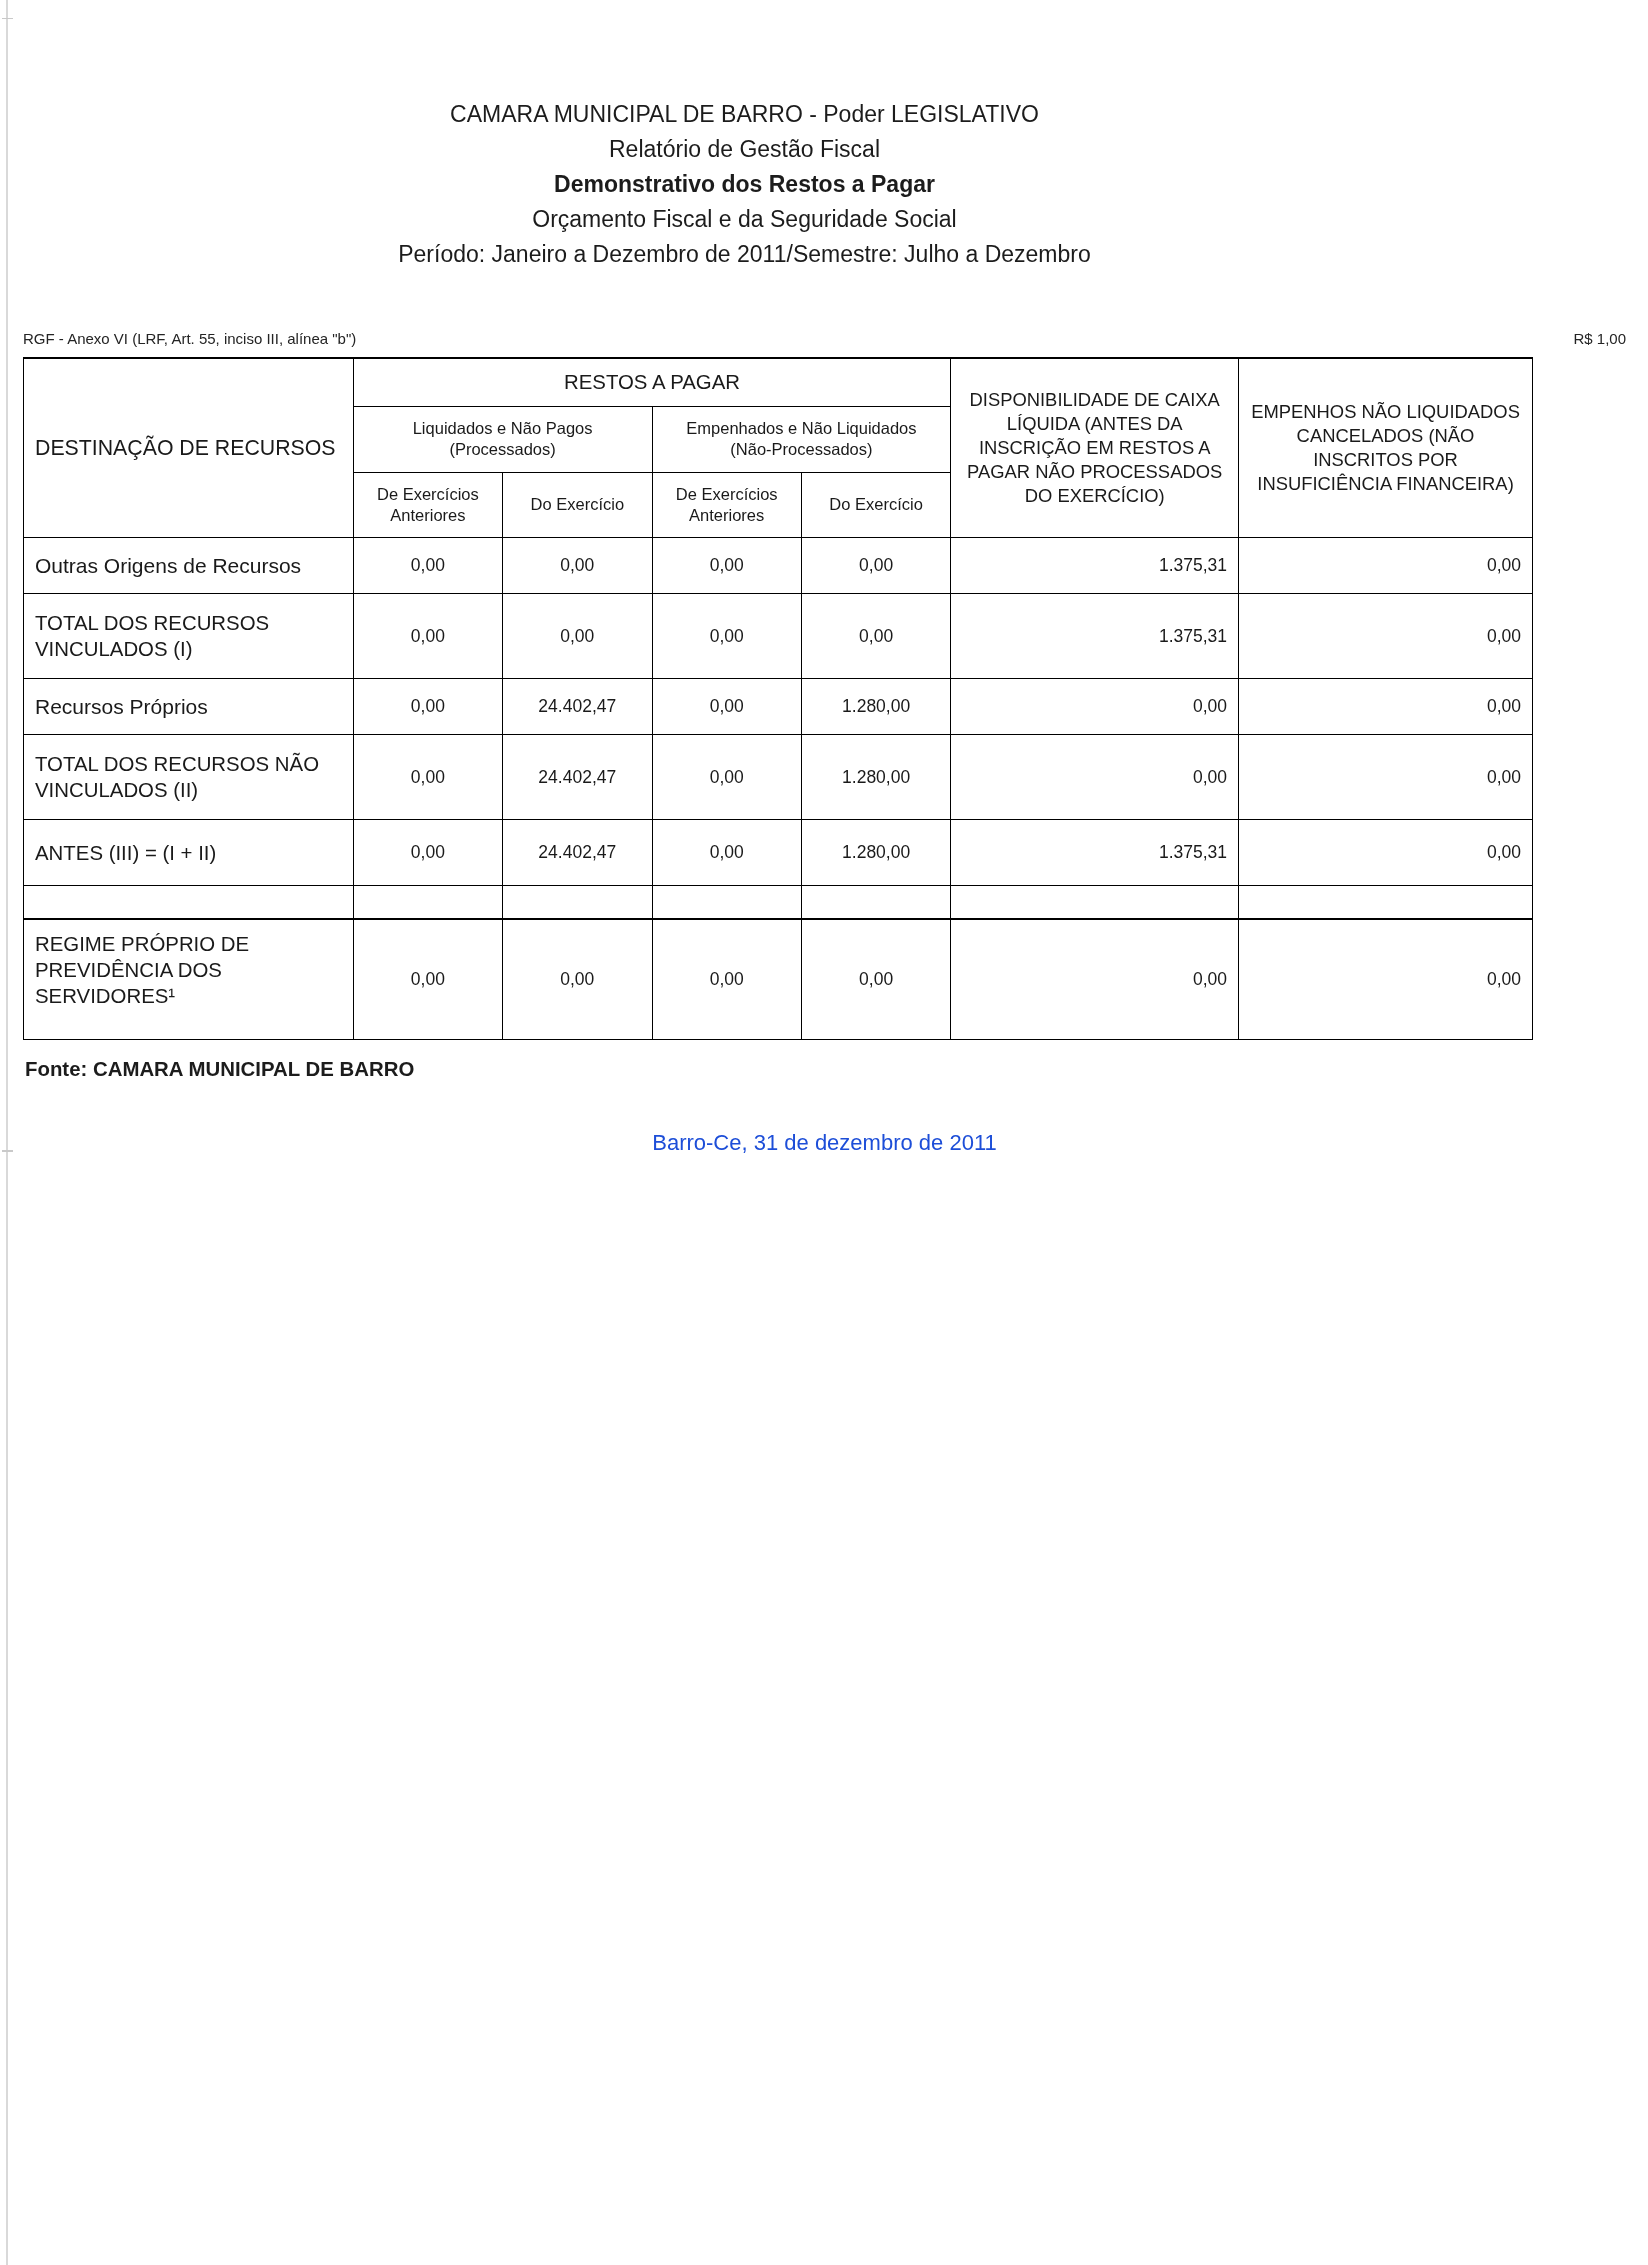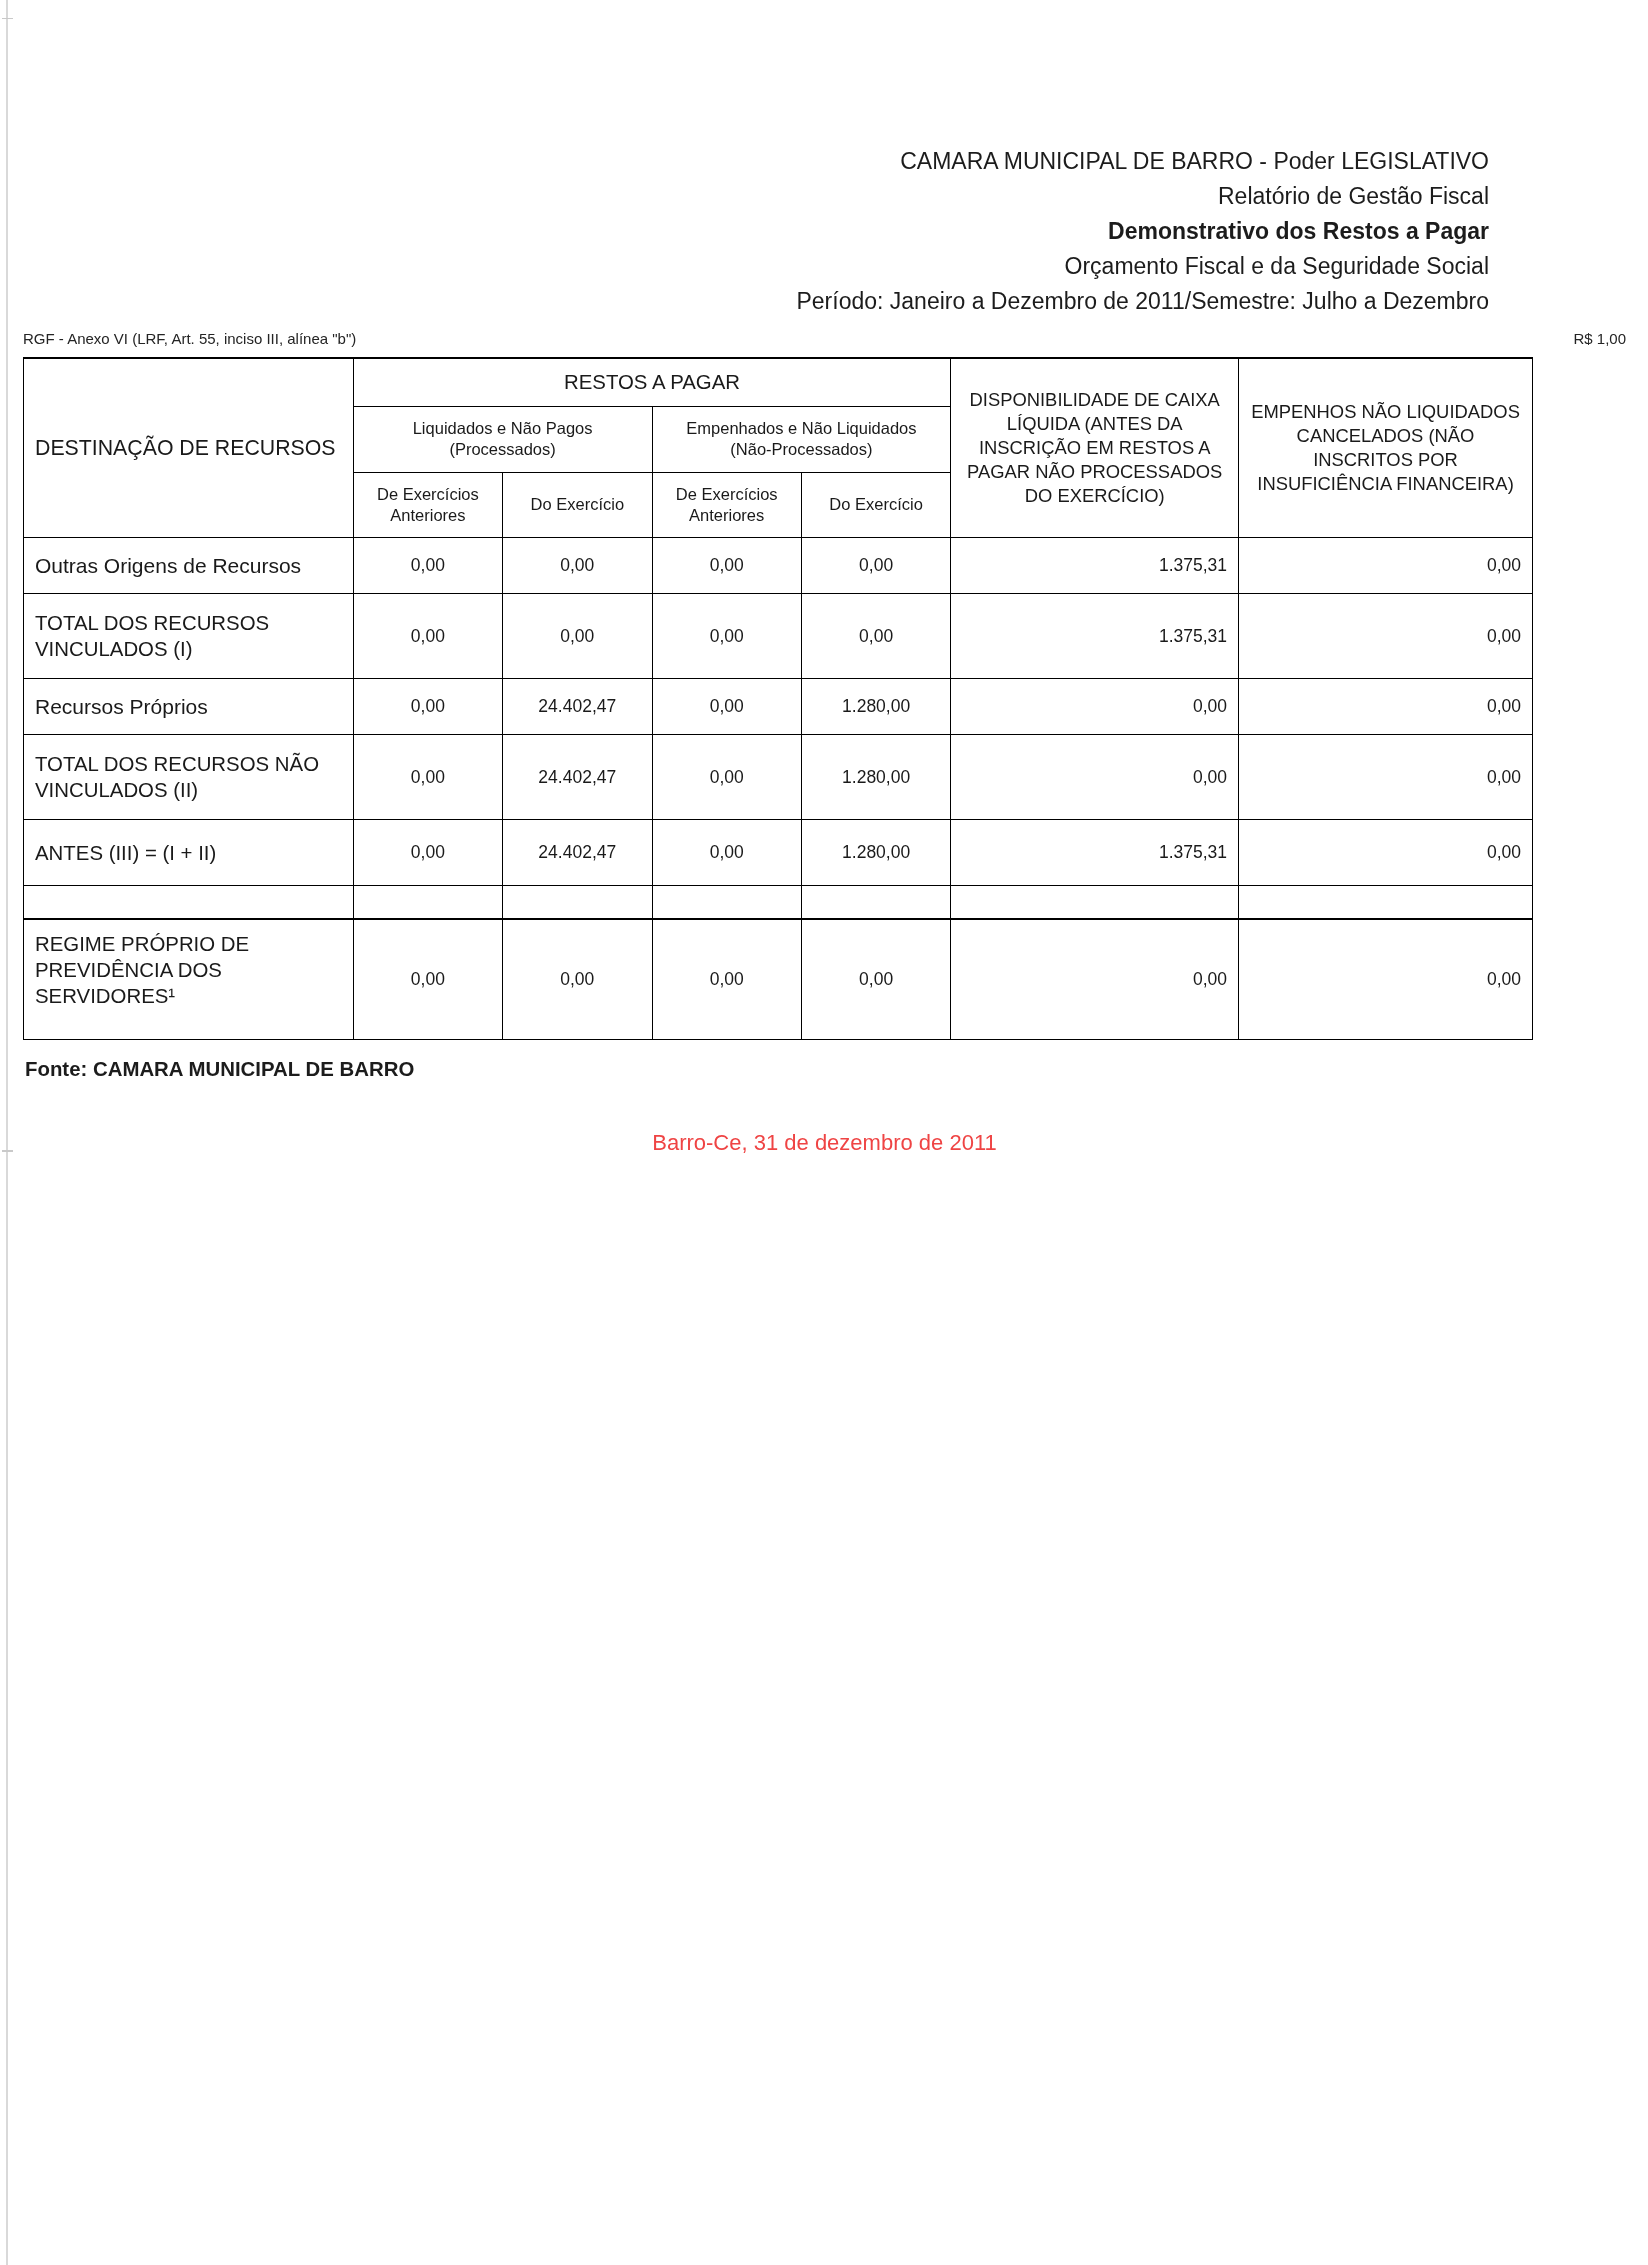--- a/index.html
+++ b/index.html
@@ -32,22 +32,21 @@
     position: absolute;
     left: 1.9px;
     width: 11.6px; height: 1.9px;
     background: #c9c9c9;
   }
 
   .header {
     position: absolute;
     left: 0; top: 97px;
     width: 1489px;
-    text-align: right;
-    margin-top: 47px;
+    text-align: center;
   }
   .header div {
     font-size: 23px;
     line-height: 35px;
     color: #1c1c1c;
   }
   .header .bold {
     font-weight: bold;
   }
 
@@ -160,21 +159,21 @@
     color: #1c1c1c;
     font-weight: bold;
   }
   .signature {
     position: absolute;
     left: 0;
     top: 1130px;
     width: 1649px;
     text-align: center;
     font-size: 22px;
-    color: #ef4444;
+    color: #1d4ed8;
   }
 </style>
 </head>
 <body>
 
 <div class="page">
 
   <div class="edge-left"></div>
   <div class="edge-tick" style="top:17.5px;"></div>
   <div class="edge-tick" style="top:1150px;"></div>

